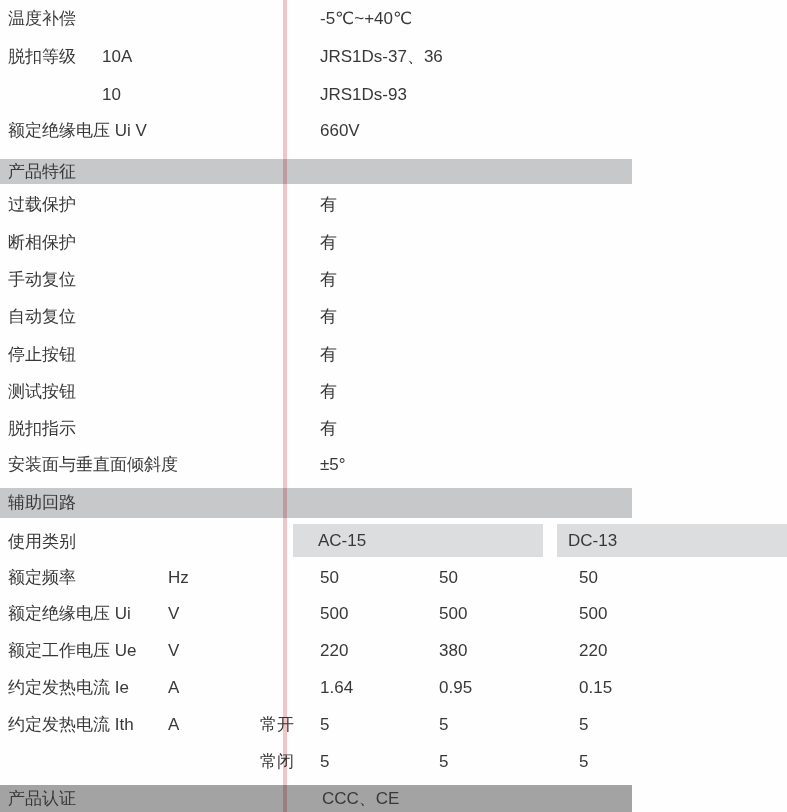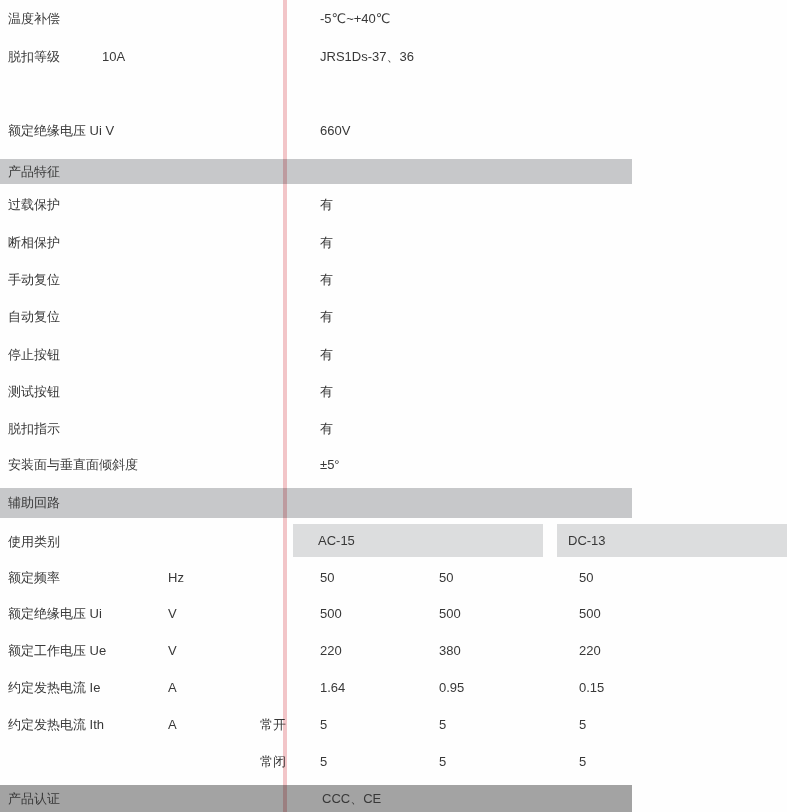--- a/index.html
+++ b/index.html
@@ -2,21 +2,21 @@
 <html><head>
 <meta charset="utf-8">
 <style>
   html,body{margin:0;padding:0;background:#ffffff;}
   .page{
     position:relative;
     width:787px;height:812px;
     background:#fefefe;
     overflow:hidden;
     font-family:"Liberation Sans","DejaVu Sans",sans-serif;
-    font-size:13px;
+    font-size:17px;
     color:#383838;
   }
   .vline{
     position:absolute;left:283px;top:0;width:4px;height:812px;
     background:#f3c6c9;mix-blend-mode:multiply;z-index:3;
   }
   .row{position:absolute;left:0;width:787px;height:37px;line-height:37px;}
   .cell{position:absolute;top:0;white-space:nowrap;}
   .c-label{left:8px;}
   .c-sub{left:102px;}
@@ -45,20 +45,24 @@
   <div class="vline"></div>
 
   <div class="row" style="top:0px">
     <span class="cell c-label">温度补偿</span>
     <span class="cell c-value">-5℃~+40℃</span>
   </div>
   <div class="row" style="top:38px">
     <span class="cell c-label">脱扣等级</span>
     <span class="cell c-sub">10A</span>
     <span class="cell c-value">JRS1Ds-37、36</span>
+  </div>
+  <div class="row" style="top:76px">
+    <span class="cell c-sub">10</span>
+    <span class="cell c-value">JRS1Ds-93</span>
   </div>
   <div class="row" style="top:112px">
     <span class="cell c-label">额定绝缘电压 Ui V</span>
     <span class="cell c-value">660V</span>
   </div>
 
   <div class="band" style="top:159px">
     <span class="cell c-label">产品特征</span>
   </div>
 

